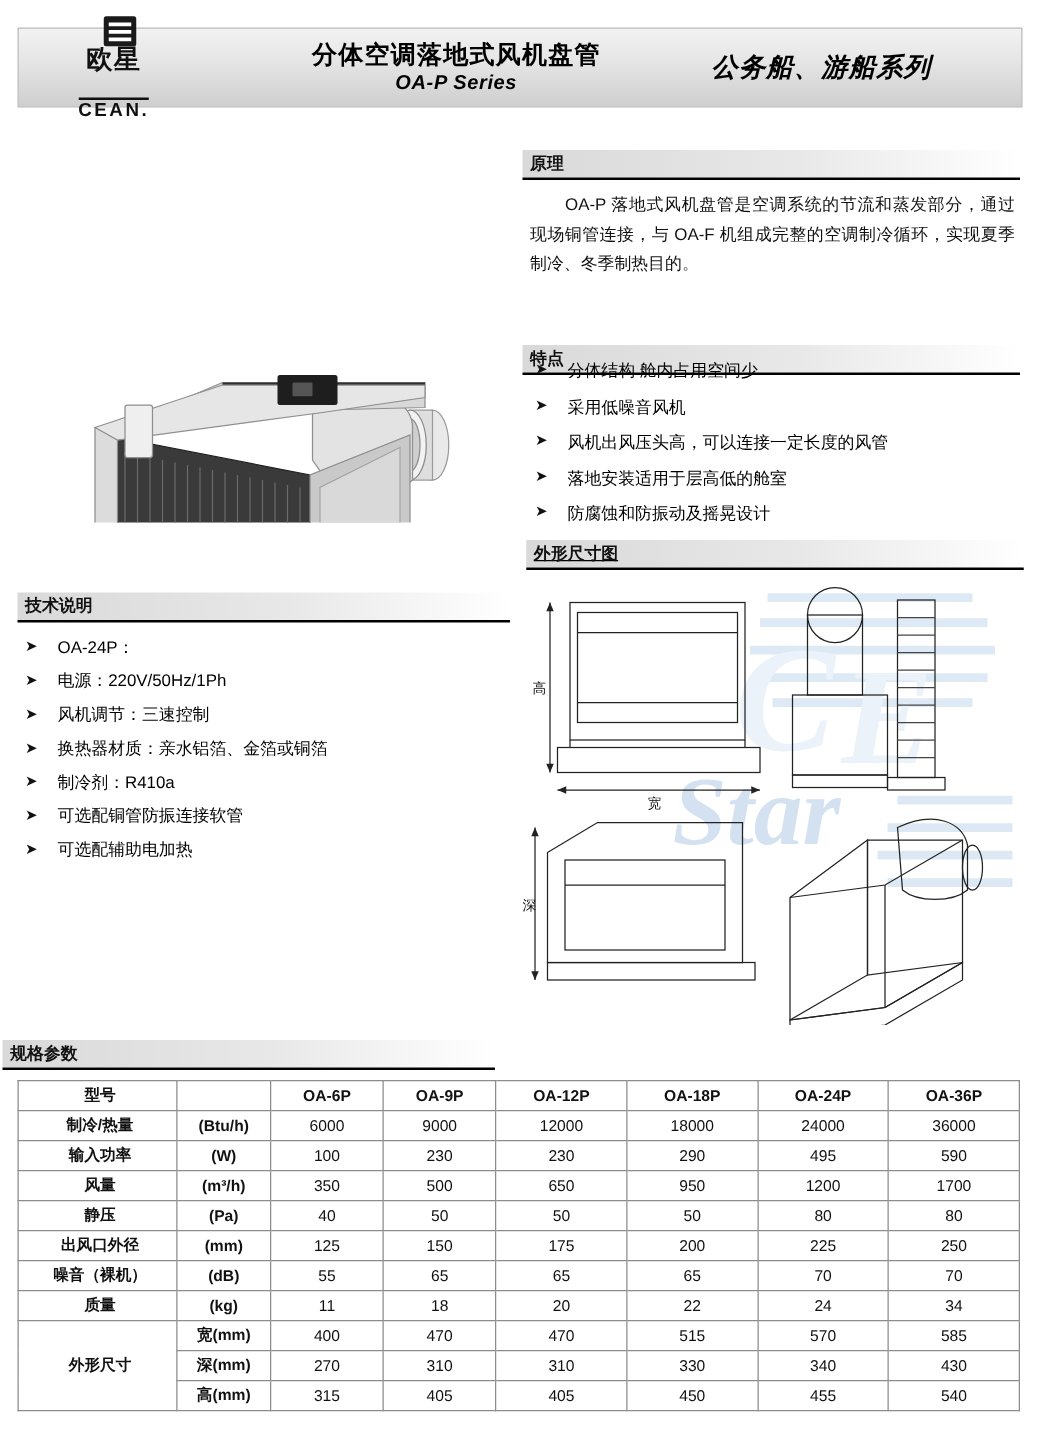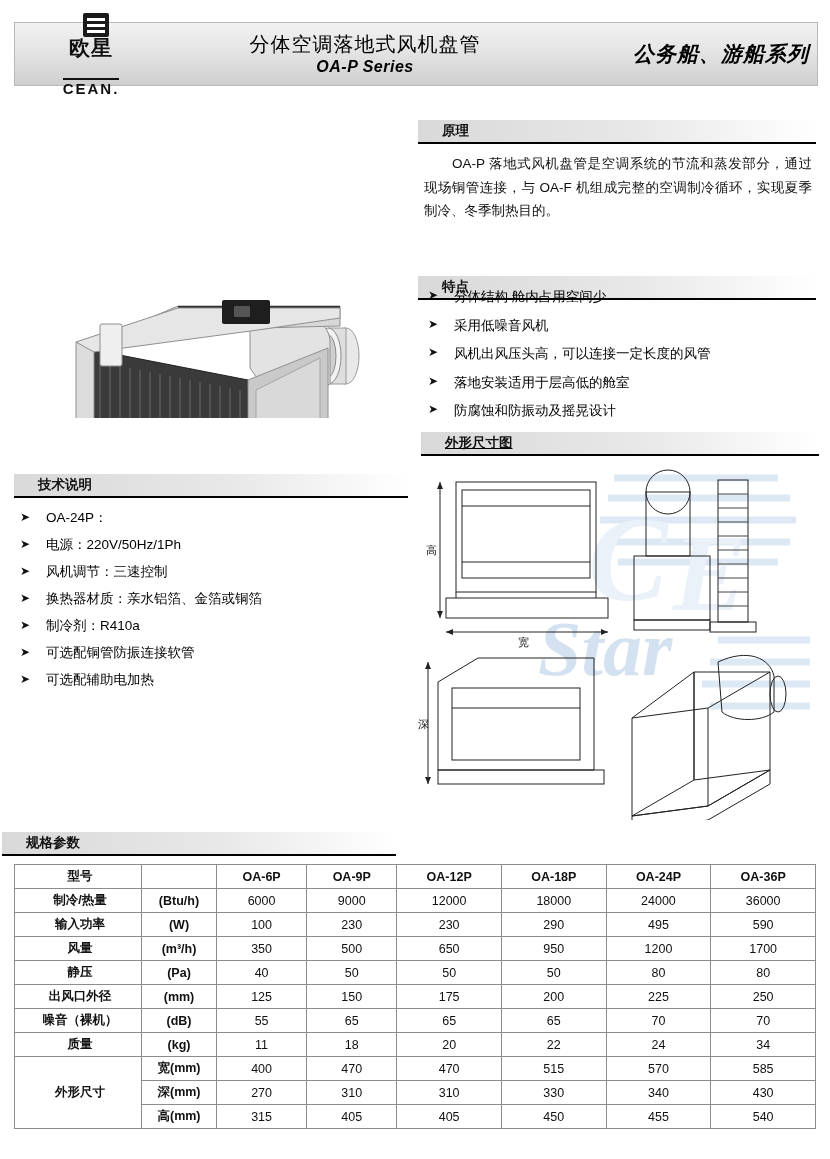--- a/index.html
+++ b/index.html
@@ -80,53 +80,53 @@
     margin-top: 20px;
     padding-top: 1px;
   }
   .header-center {
     flex: 1;
     text-align: center;
     line-height: 1.25;
   }
   .header-title-cn {
     font-size: 20px;
-    font-weight: normal;
+    font-weight: bold;
     letter-spacing: 1px;
   }
   .header-title-en {
     font-size: 16px;
     font-weight: bold;
     font-style: italic;
     letter-spacing: 0.5px;
   }
   .header-right {
     width: 240px;
-    text-align: right;
+    text-align: left;
     font-size: 21px;
     font-weight: bold;
     font-style: italic;
     font-family: "DejaVu Serif", serif;
     letter-spacing: 1px;
     padding-right: 8px;
   }
 
   
   .sec-bar {
     position: absolute;
     height: 22px;
     background: linear-gradient(to right, #d9d9d9 0%, #e8e8e8 55%, #ffffff 100%);
     border-bottom: 2px solid #000;
     display: flex;
     align-items: center;
   }
   .sec-bar span {
     font-size: 13.5px;
     font-weight: bold;
-    padding-left: 24px;
+    padding-left: 6px;
     color: #111;
   }
 
   
   .photo {
     position: absolute;
     left: 28px; top: 118px;
     width: 370px; height: 300px;
   }
   .photo svg { display: block; }

